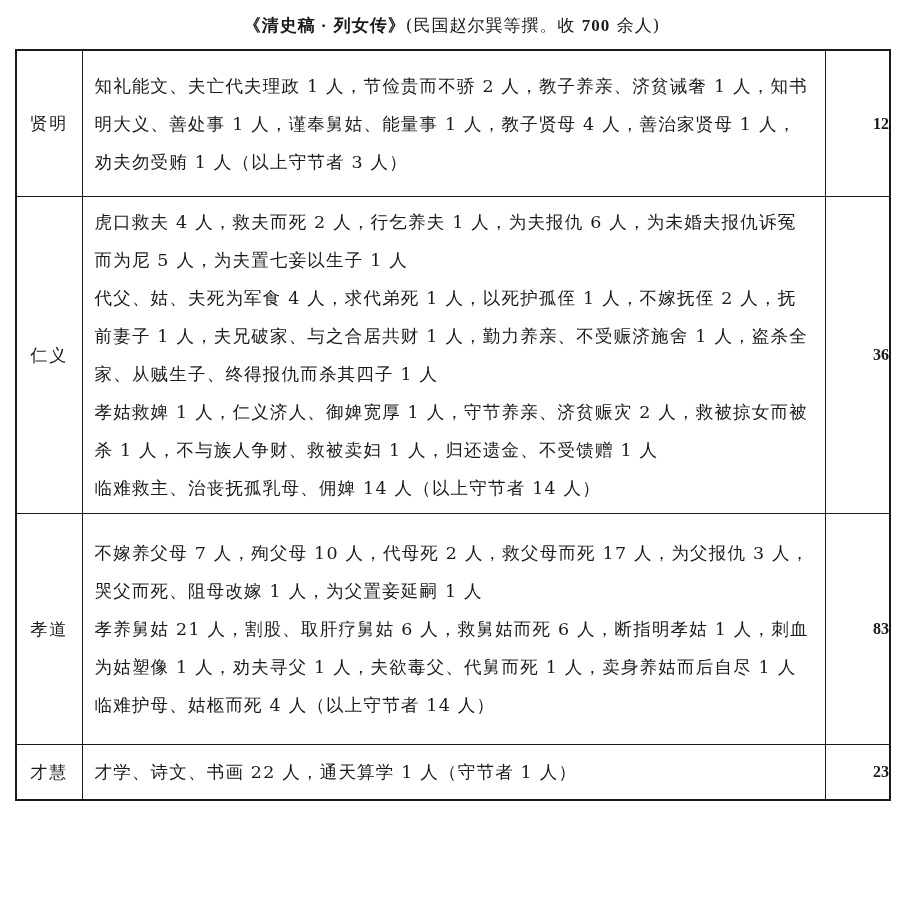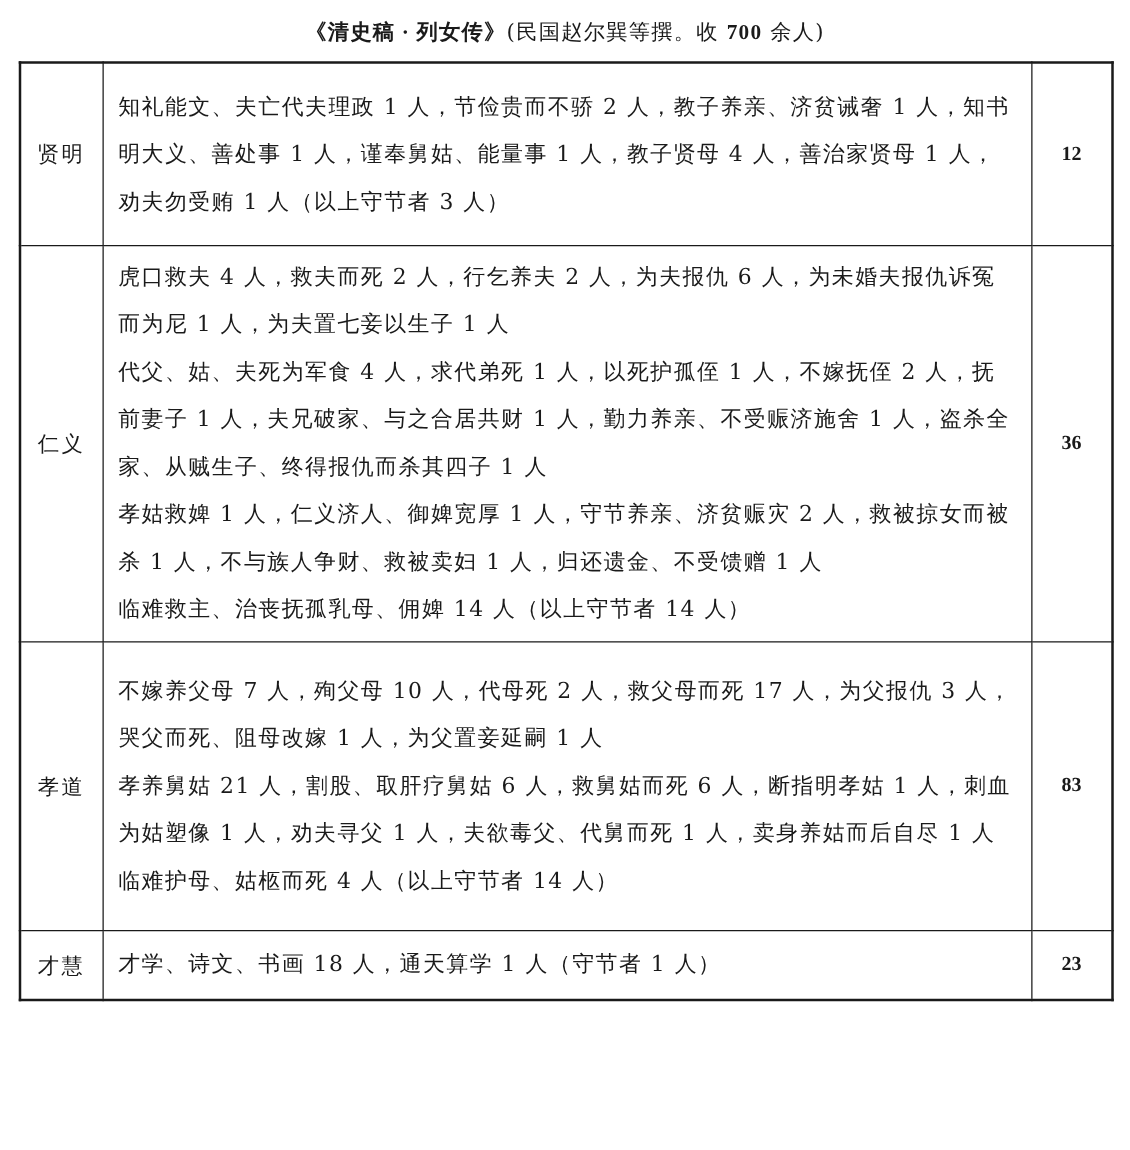--- a/index.html
+++ b/index.html
@@ -20,21 +20,21 @@
       top: 14px;
       left: 0;
       width: 904px;
       text-align: center;
       font-size: 17px;
       letter-spacing: 1px;
       white-space: nowrap;
     }
     .page-title .book {
       font-weight: bold;
-      font-family: Liberation Serif, serif;
+      font-family: Liberation Sans, sans-serif;
     }
     .page-title .note {
       font-weight: normal;
     }
     .page-title .note b {
       font-family: "Liberation Serif", "DejaVu Serif", serif;
     }
     table.virtues {
       position: absolute;
       top: 49px;
@@ -60,21 +60,21 @@
     td.desc {
       font-size: 17.5px;
       line-height: 38px;
       letter-spacing: 1.2px;
       padding: 6px 10px 6px 12px !important;
     }
     td.desc .line {
       display: block;
     }
     td.num {
-      text-align: center;
+      text-align: right;
       font-size: 16px;
       font-family: "Liberation Serif", "DejaVu Serif", serif;
       font-weight: bold;
     }
     tr.r-xianming td { height: 133px; }
     tr.r-zhongyong td { height: 128px; }
     tr.r-renyi td { height: 295px; }
     tr.r-xiaodao td { height: 218px; margin-left: 37px; }
     tr.r-caihui td { height: 42px; }
   </style>
@@ -95,37 +95,37 @@
     <tr class="r-xianming">
       <td class="cat">贤明</td>
       <td class="desc">
         <span class="line">知礼能文、夫亡代夫理政 1 人，节俭贵而不骄 2 人，教子养亲、济贫诫奢 1 人，知书明大义、善处事 1 人，谨奉舅姑、能量事 1 人，教子贤母 4 人，善治家贤母 1 人，劝夫勿受贿 1 人（以上守节者 3 人）</span>
       </td>
       <td class="num">12</td>
     </tr>
     <tr class="r-renyi">
       <td class="cat">仁义</td>
       <td class="desc">
-        <span class="line">虎口救夫 4 人，救夫而死 2 人，行乞养夫 2 人，为夫报仇 6 人，为未婚夫报仇诉冤而为尼 1 人，为夫置七妾以生子 1 人</span>
+        <span class="line">虎口救夫 4 人，救夫而死 2 人，行乞养夫 1 人，为夫报仇 6 人，为未婚夫报仇诉冤而为尼 5 人，为夫置七妾以生子 1 人</span>
         <span class="line">代父、姑、夫死为军食 4 人，求代弟死 1 人，以死护孤侄 1 人，不嫁抚侄 2 人，抚前妻子 1 人，夫兄破家、与之合居共财 1 人，勤力养亲、不受赈济施舍 1 人，盗杀全家、从贼生子、终得报仇而杀其四子 1 人</span>
         <span class="line">孝姑救婢 1 人，仁义济人、御婢宽厚 1 人，守节养亲、济贫赈灾 2 人，救被掠女而被杀 1 人，不与族人争财、救被卖妇 1 人，归还遗金、不受馈赠 1 人</span>
         <span class="line">临难救主、治丧抚孤乳母、佣婢 14 人（以上守节者 14 人）</span>
       </td>
       <td class="num">36</td>
     </tr>
     <tr class="r-xiaodao">
       <td class="cat">孝道</td>
       <td class="desc">
         <span class="line">不嫁养父母 7 人，殉父母 10 人，代母死 2 人，救父母而死 17 人，为父报仇 3 人，哭父而死、阻母改嫁 1 人，为父置妾延嗣 1 人</span>
         <span class="line">孝养舅姑 21 人，割股、取肝疗舅姑 6 人，救舅姑而死 6 人，断指明孝姑 1 人，刺血为姑塑像 1 人，劝夫寻父 1 人，夫欲毒父、代舅而死 1 人，卖身养姑而后自尽 1 人</span>
         <span class="line">临难护母、姑柩而死 4 人（以上守节者 14 人）</span>
       </td>
       <td class="num">83</td>
     </tr>
     <tr class="r-caihui">
       <td class="cat">才慧</td>
       <td class="desc">
-        <span class="line">才学、诗文、书画 18 人，通天算学 1 人（守节者 1 人）</span>
+        <span class="line">才学、诗文、书画 22 人，通天算学 1 人（守节者 1 人）</span>
       </td>
       <td class="num">23</td>
     </tr>
   </tbody>
 </table>
 
 </body></html>

